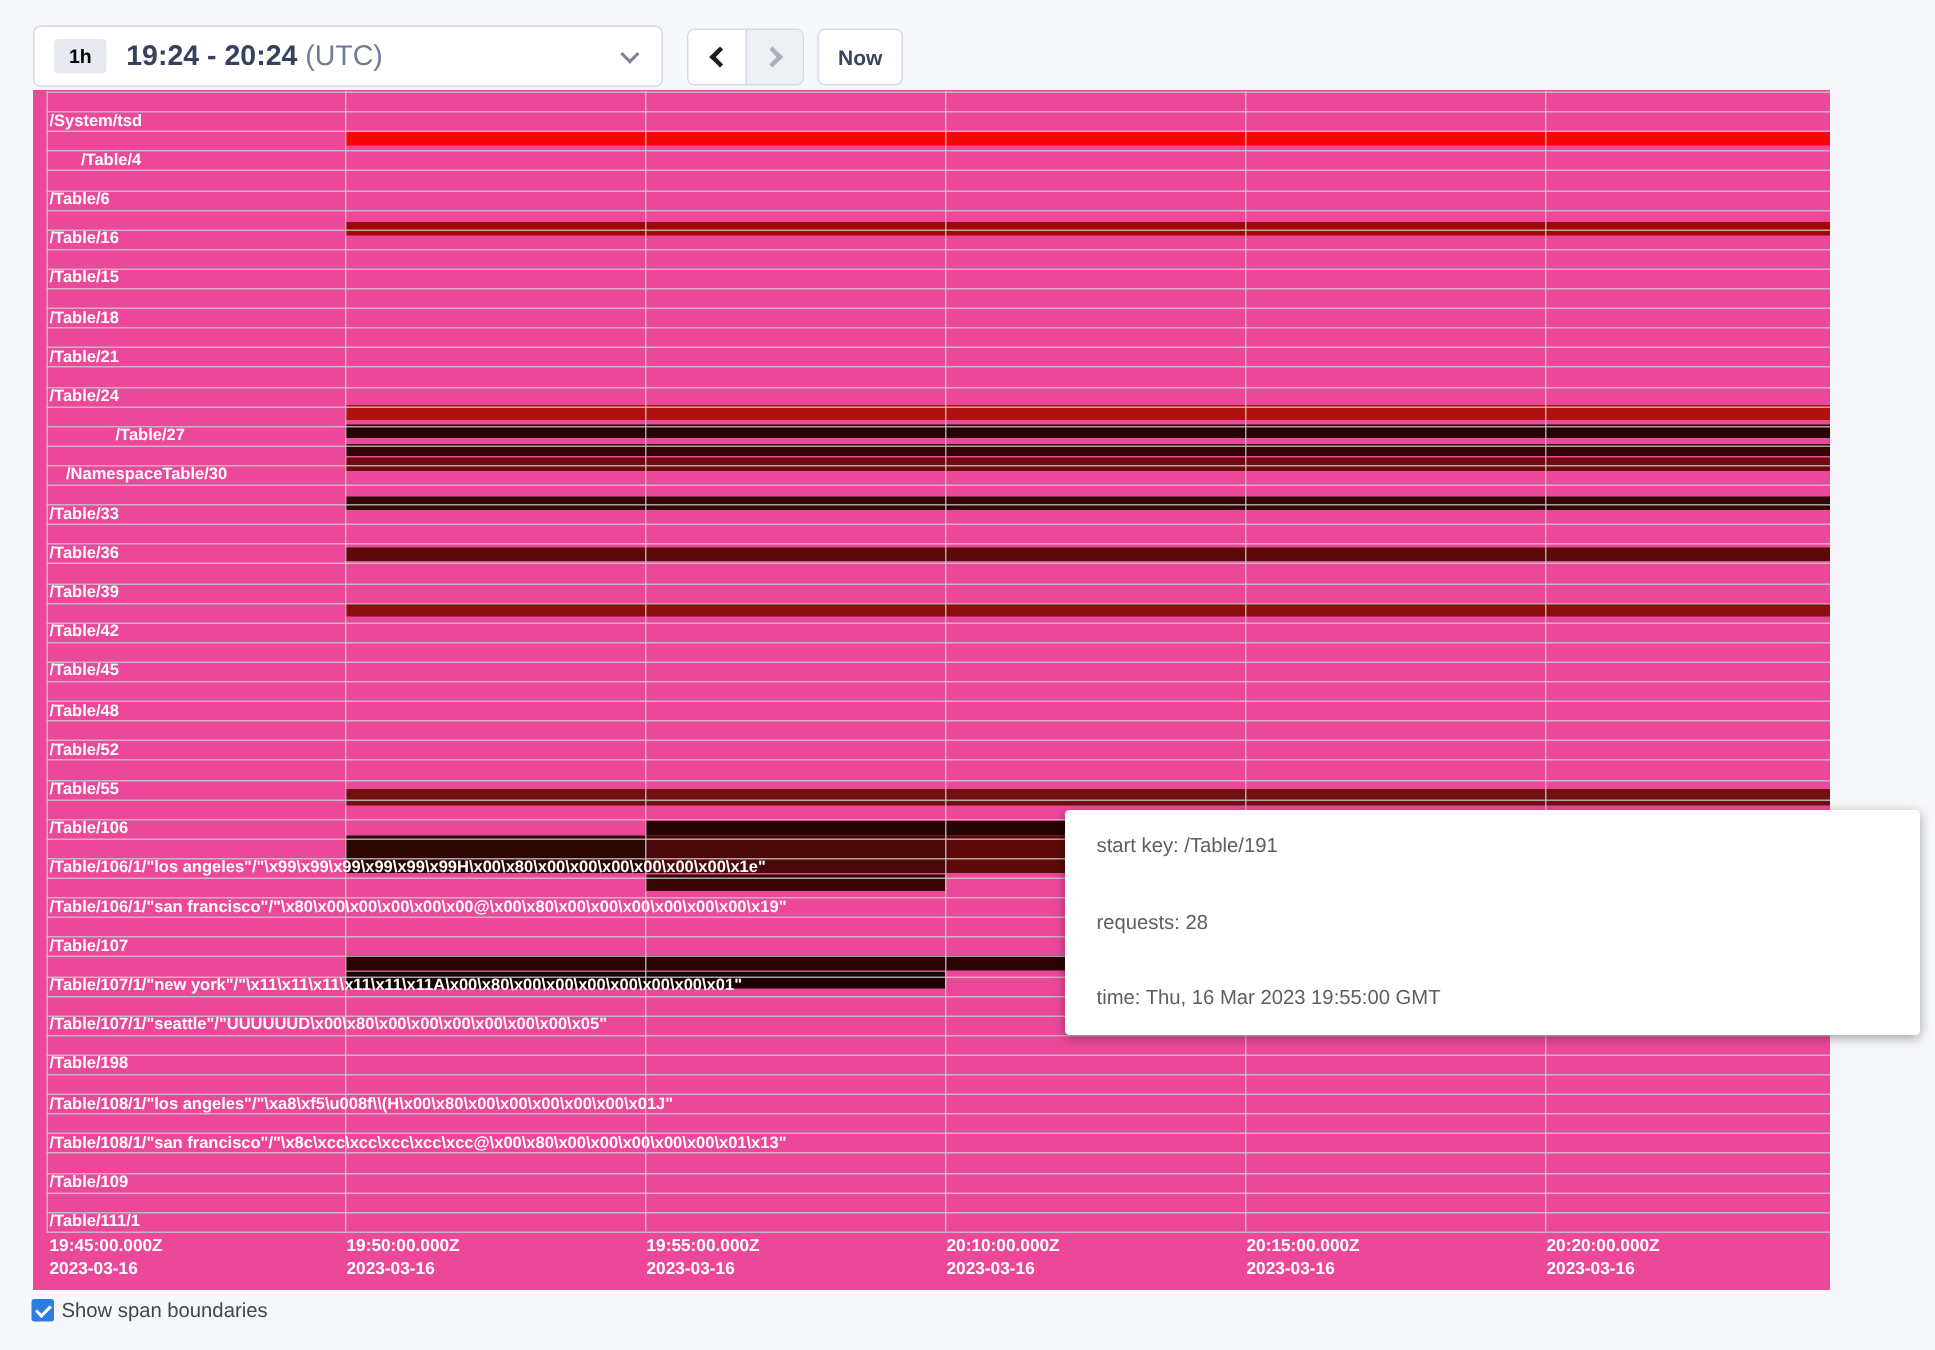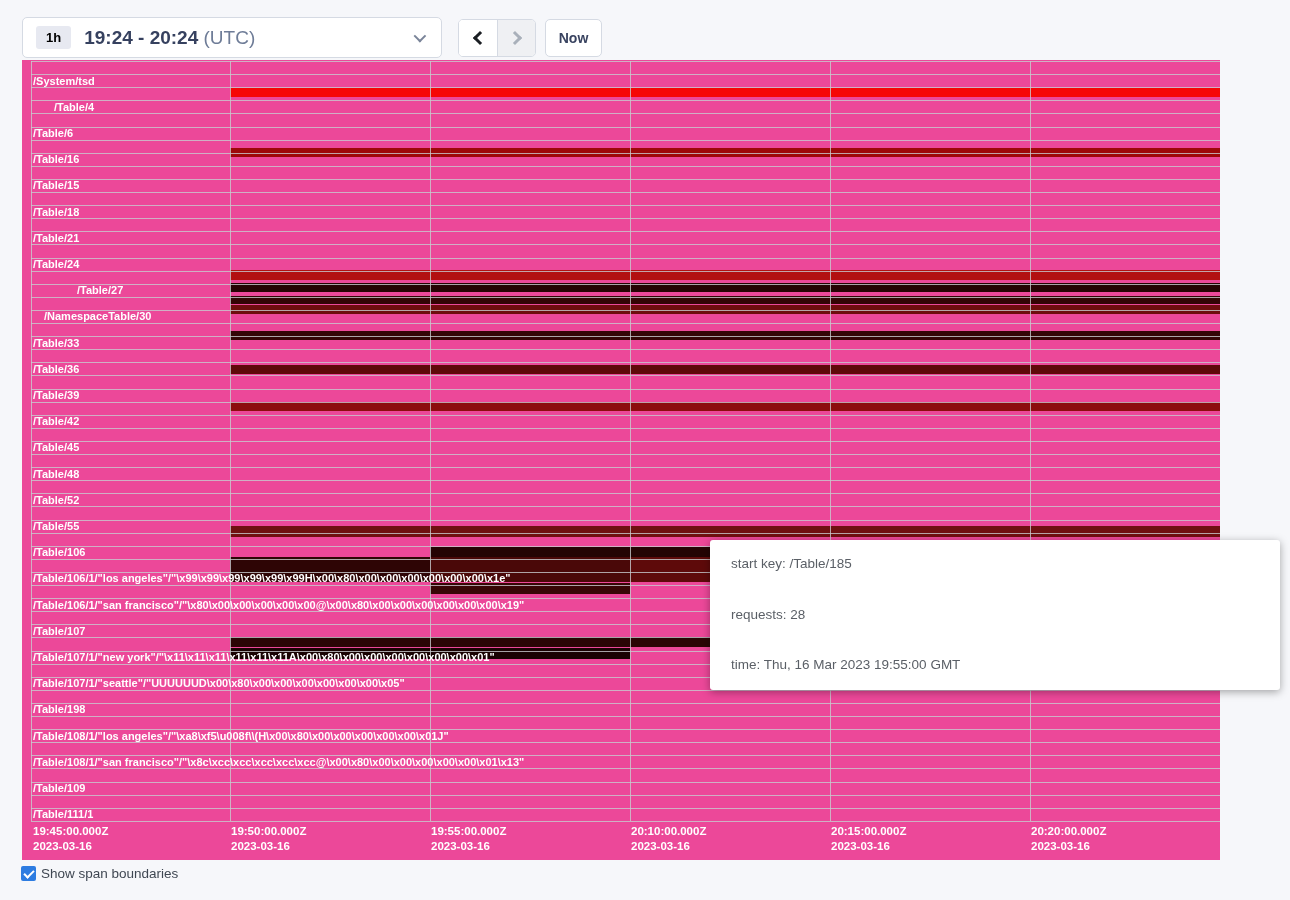--- a/index.html
+++ b/index.html
@@ -229,21 +229,21 @@
       <div>20:15:00.000Z</div>
       <div>2023-03-16</div>
     </div>
     <div class="tick" style="left: 1009px; top: 764px;">
       <div>20:20:00.000Z</div>
       <div>2023-03-16</div>
     </div>
   </div>
 
 <div class="tooltip">
-  <div>start key: /Table/185</div>
+  <div>start key: /Table/191</div>
   <div>requests: 28</div>
   <div>time: Thu, 16 Mar 2023 19:55:00 GMT</div>
 </div>
 
 <div class="footer-check">
   <input type="checkbox" id="spanbound" checked="" style="">
   <label for="spanbound">Show span boundaries</label>
 </div>
 
 </body></html>

